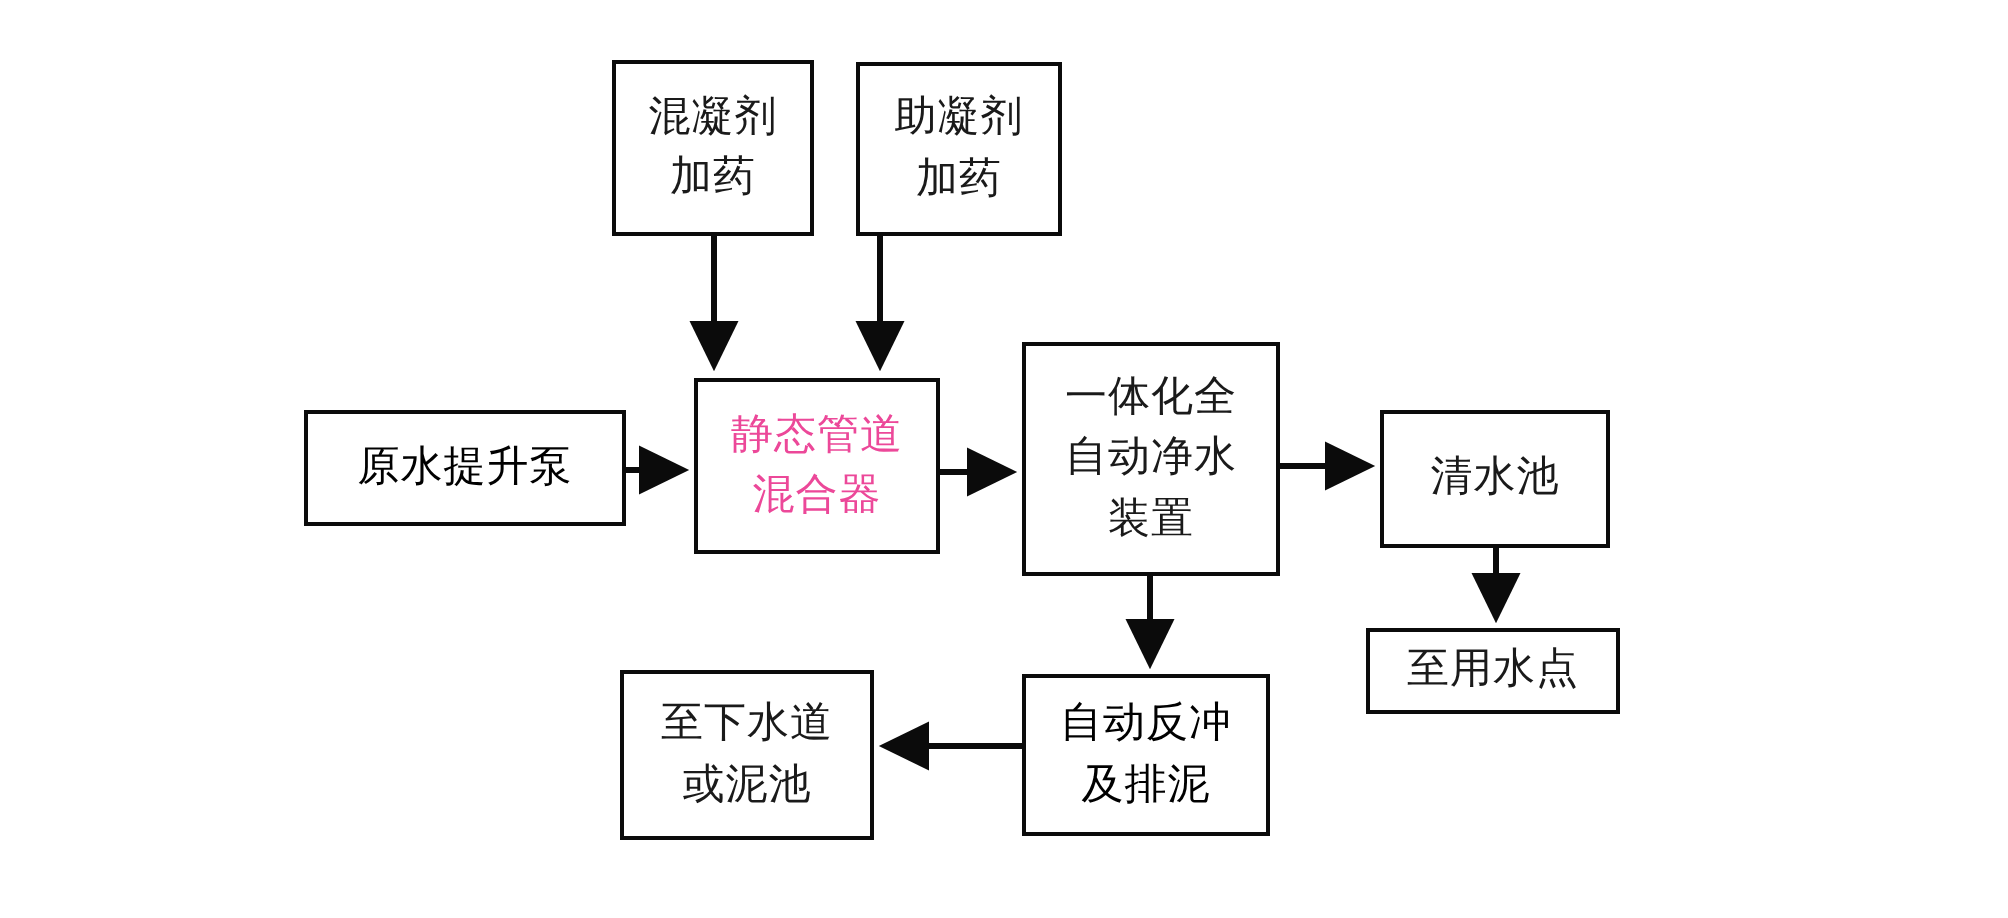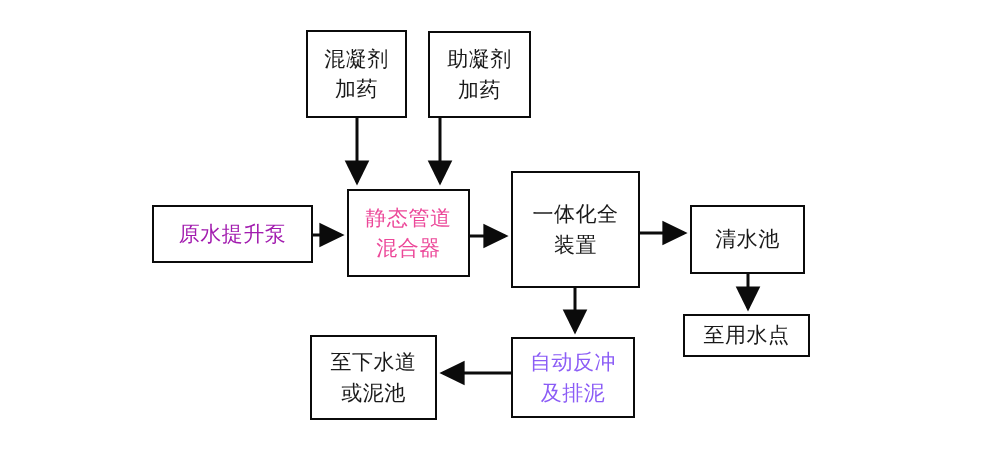--- a/index.html
+++ b/index.html
@@ -68,21 +68,21 @@
         <polyline class="edge-path" points="470,236 505,236" stroke="#0b0b0b" marker-end="url(#arrow-end)"></polyline>
         <polyline class="edge-path" points="640,233 684,233" stroke="#0b0b0b" marker-end="url(#arrow-end)"></polyline>
         <polyline class="edge-path" points="748,258 748,308" stroke="#0b0b0b" marker-end="url(#arrow-end)"></polyline>
         <polyline class="edge-path" points="575,288 575,331" stroke="#0b0b0b" marker-end="url(#arrow-end)"></polyline>
         <polyline class="edge-path" points="511,373 443,373" stroke="#0b0b0b" marker-end="url(#arrow-end)"></polyline>
       </g>
   </svg>
   <div id="node-layer">
       <div class="node" style="left: 306px; top: 30px; width: 101px; height: 88px; border-color: rgb(11, 11, 11); color: rgb(26, 26, 26);"><span class="line">混凝剂</span><span class="line">加药</span></div>
       <div class="node" style="left: 428px; top: 31px; width: 103px; height: 87px; border-color: rgb(11, 11, 11); color: rgb(26, 26, 26);"><span class="line">助凝剂</span><span class="line">加药</span></div>
-      <div class="node" style="left: 152px; top: 205px; width: 161px; height: 58px; border-color: rgb(11, 11, 11); color: #a21caf;"><span class="line">原水提升泵</span></div>
+      <div class="node" style="left: 152px; top: 205px; width: 161px; height: 58px; border-color: rgb(11, 11, 11); color: #000000;"><span class="line">原水提升泵</span></div>
       <div class="node" style="left: 347px; top: 189px; width: 123px; height: 88px; border-color: rgb(11, 11, 11); color: #ec4899; align-items: center;"><span class="line">静态管道</span><span class="line">混合器</span></div>
-      <div class="node" style="left: 511px; top: 171px; width: 129px; height: 117px; border-color: rgb(11, 11, 11); color: rgb(26, 26, 26);"><span class="line">一体化全</span><span class="line">装置</span></div>
+      <div class="node" style="left: 511px; top: 171px; width: 129px; height: 117px; border-color: rgb(11, 11, 11); color: rgb(26, 26, 26);"><span class="line">一体化全</span><span class="line">自动净水</span><span class="line">装置</span></div>
       <div class="node" style="left: 690px; top: 205px; width: 115px; height: 69px; border-color: rgb(11, 11, 11); color: rgb(26, 26, 26);"><span class="line">清水池</span></div>
       <div class="node" style="left: 683px; top: 314px; width: 127px; height: 43px; border-color: rgb(11, 11, 11); color: rgb(26, 26, 26);"><span class="line">至用水点</span></div>
-      <div class="node" style="left: 511px; top: 337px; width: 124px; height: 81px; border-color: rgb(11, 11, 11); color: #8b5cf6;"><span class="line">自动反冲</span><span class="line">及排泥</span></div>
+      <div class="node" style="left: 511px; top: 337px; width: 124px; height: 81px; border-color: rgb(11, 11, 11); color: #000000;"><span class="line">自动反冲</span><span class="line">及排泥</span></div>
       <div class="node" style="left: 310px; top: 335px; width: 127px; height: 85px; border-color: rgb(11, 11, 11); color: rgb(26, 26, 26);"><span class="line">至下水道</span><span class="line">或泥池</span></div>
     </div>
 </div>
 
 </body></html>

